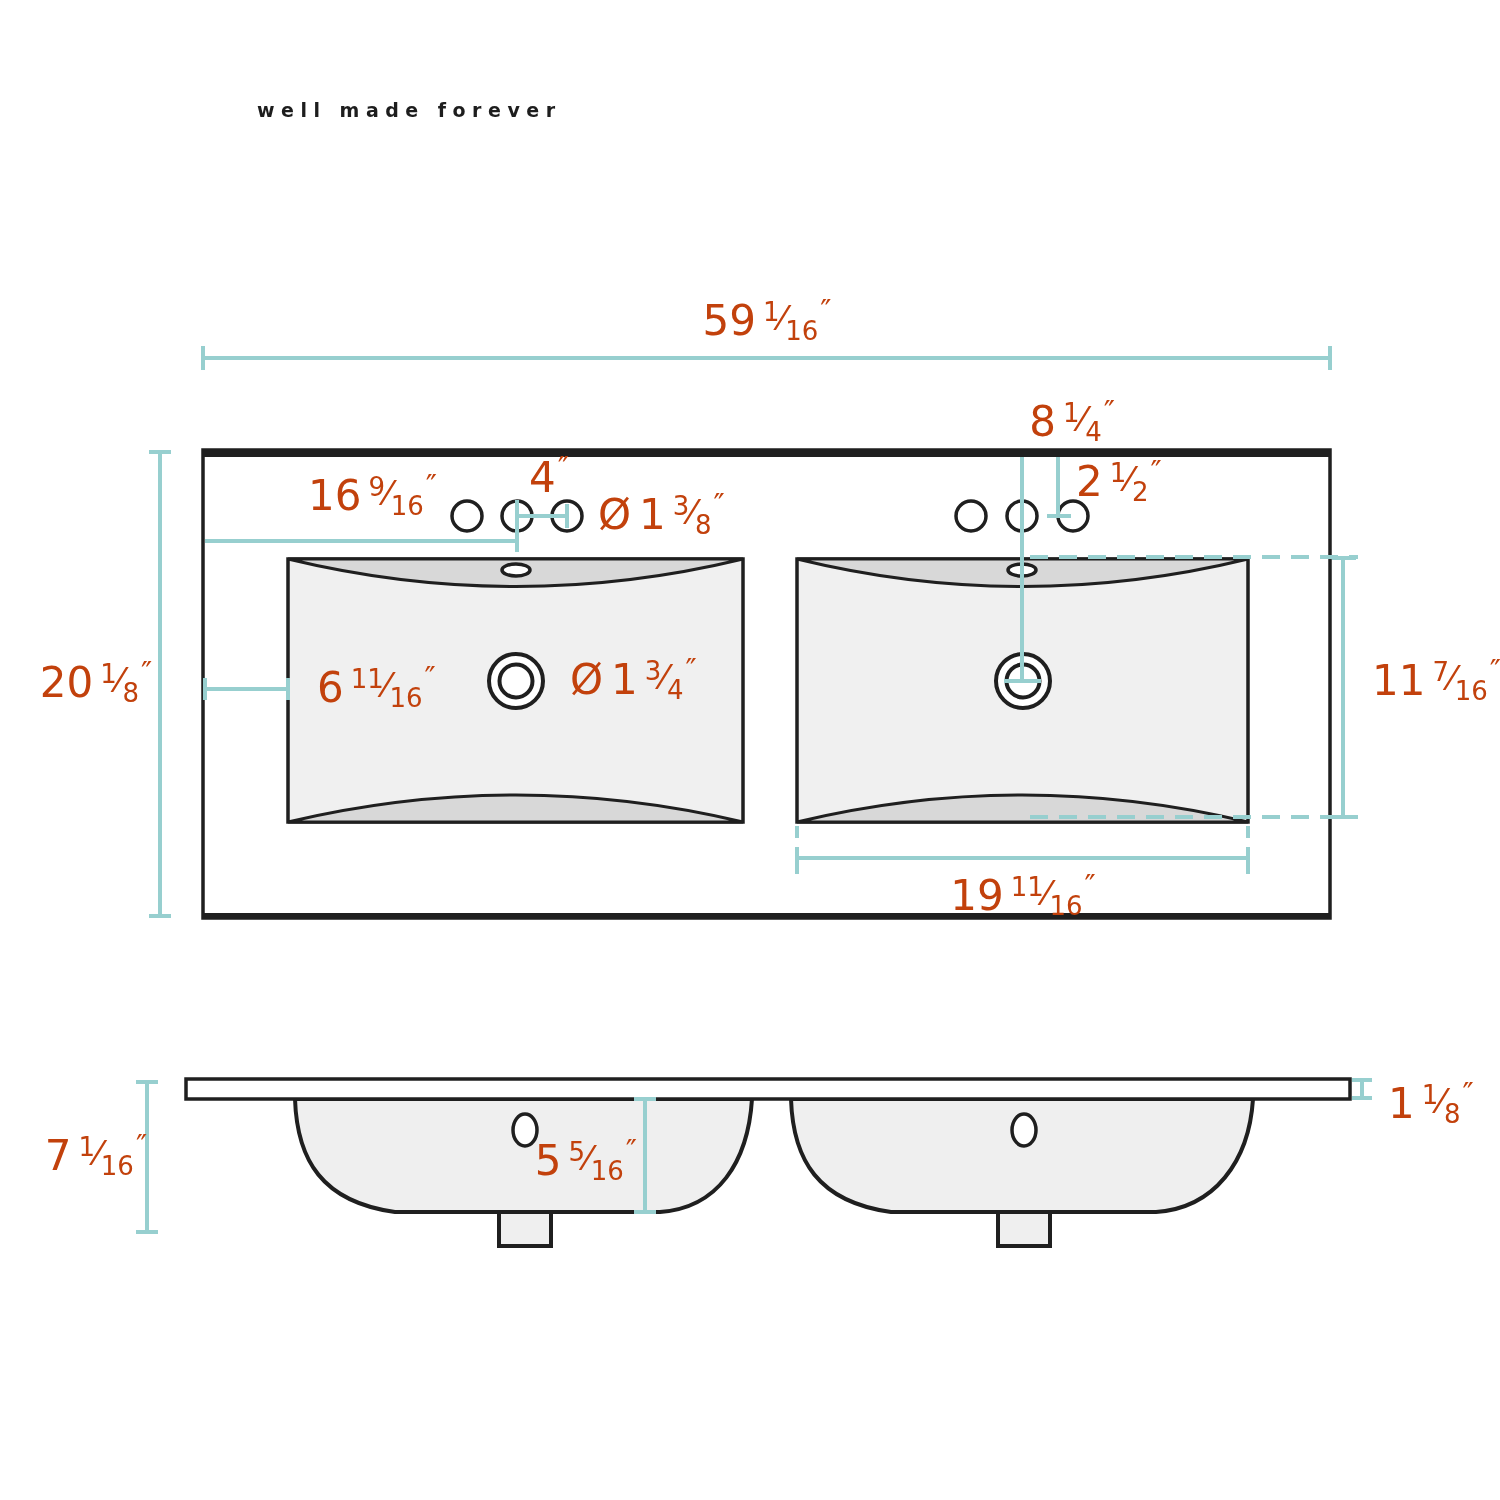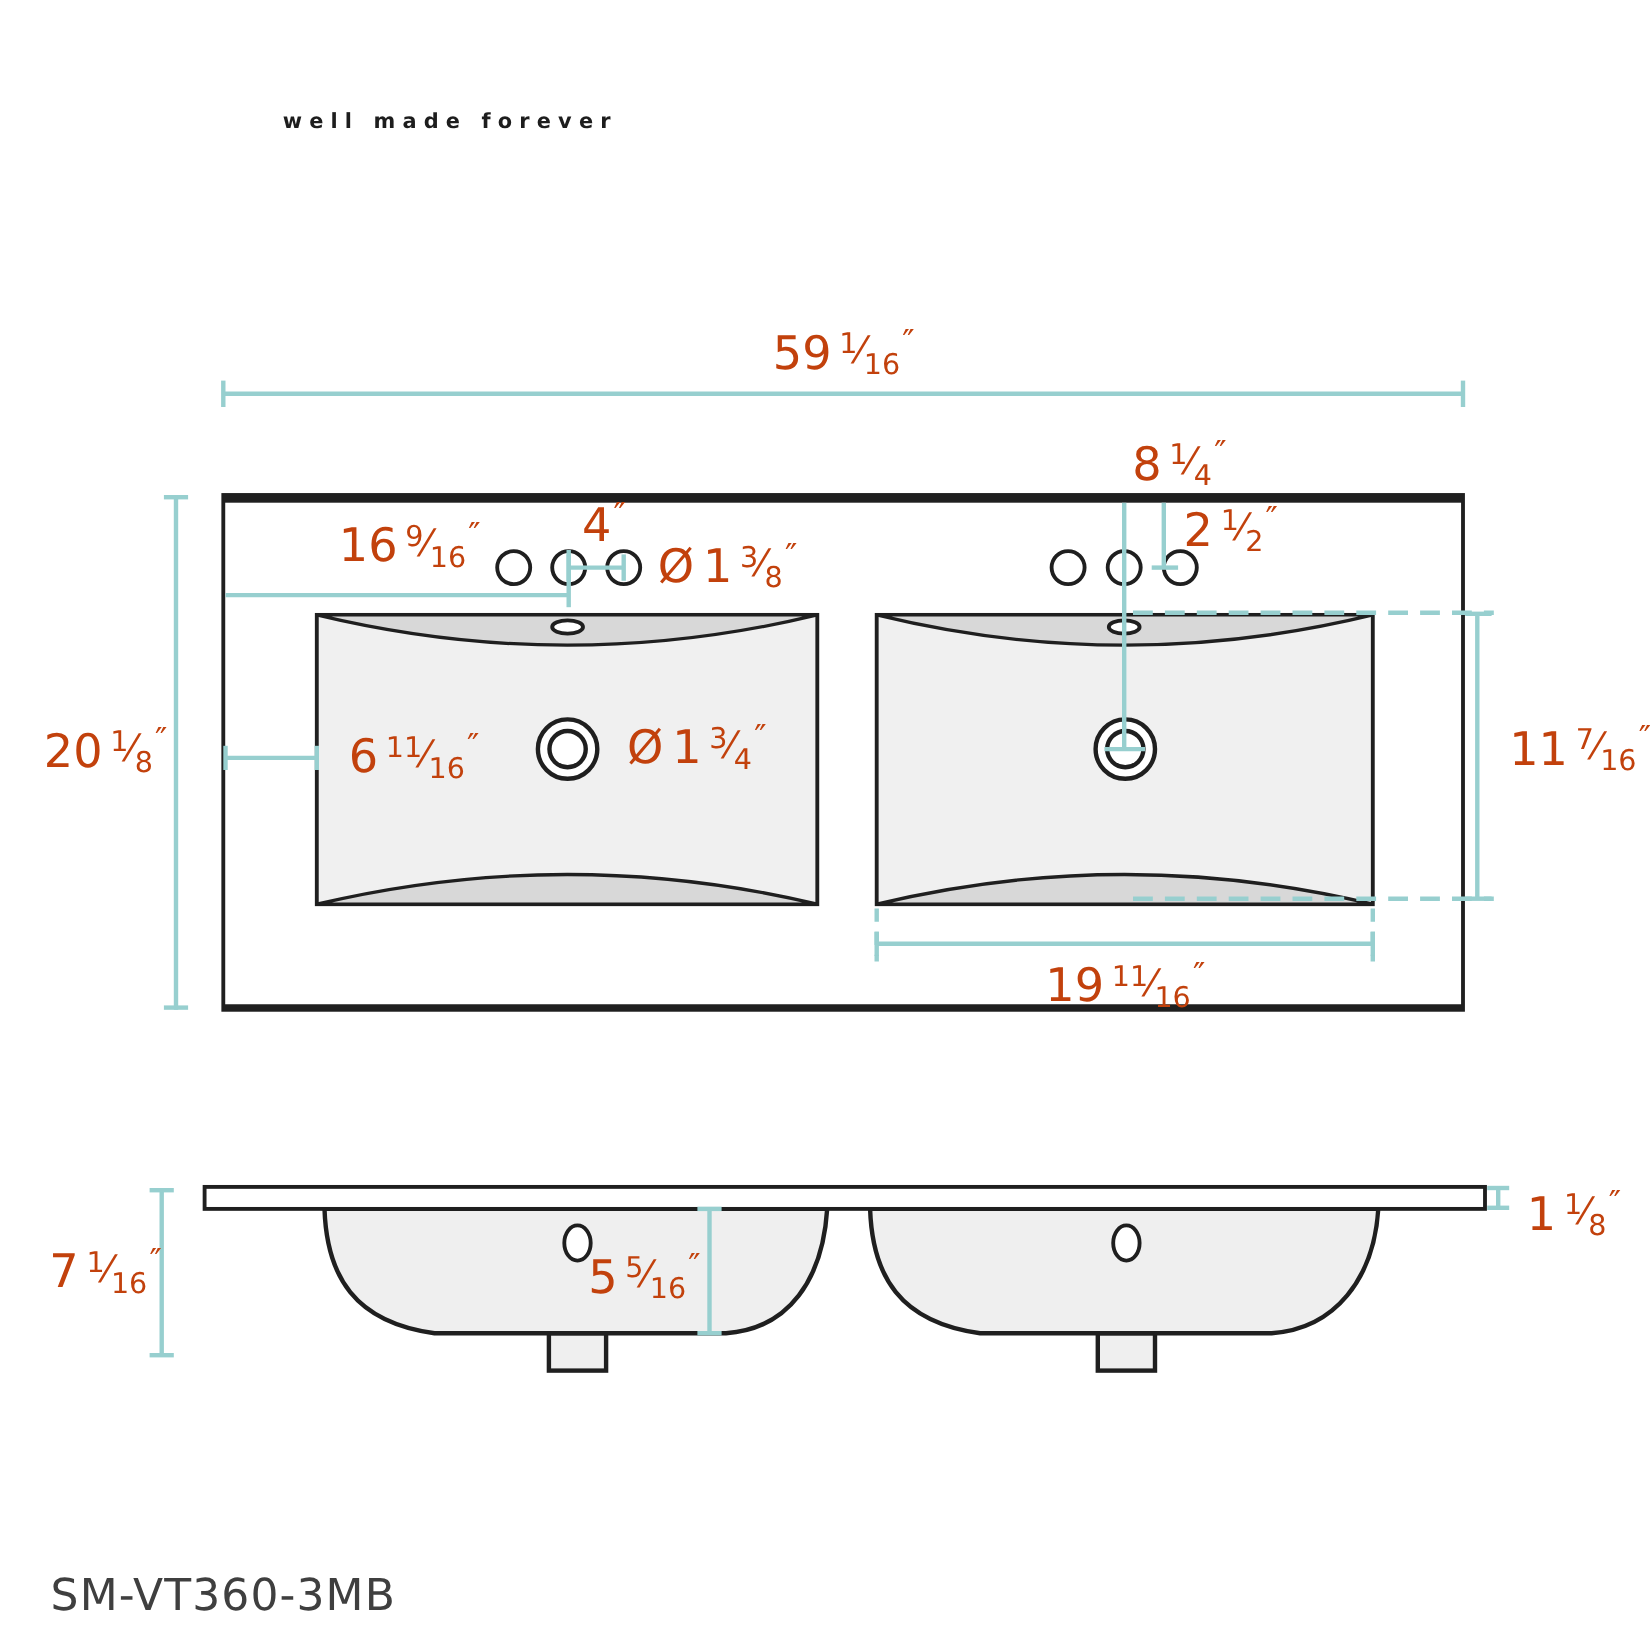--- a/index.html
+++ b/index.html
@@ -198,15 +198,14 @@
   </div>
 
   <div class="dim" style="left:505px;top:1140px;width:130px;text-align:right;">
     <span>5</span><sup>5</sup><span class="sl">⁄</span><sub>16</sub><span class="un">″</span>
   </div>
 
   <div class="dim" style="left:1388px;top:1067px;margin-top:16px;">
     <span>1</span><sup>1</sup><span class="sl">⁄</span><sub>8</sub><span class="un">″</span>
   </div>
 
-  <div class="model">SM-VT360-3MB</div>
 
 </div>
 
 </body></html>

